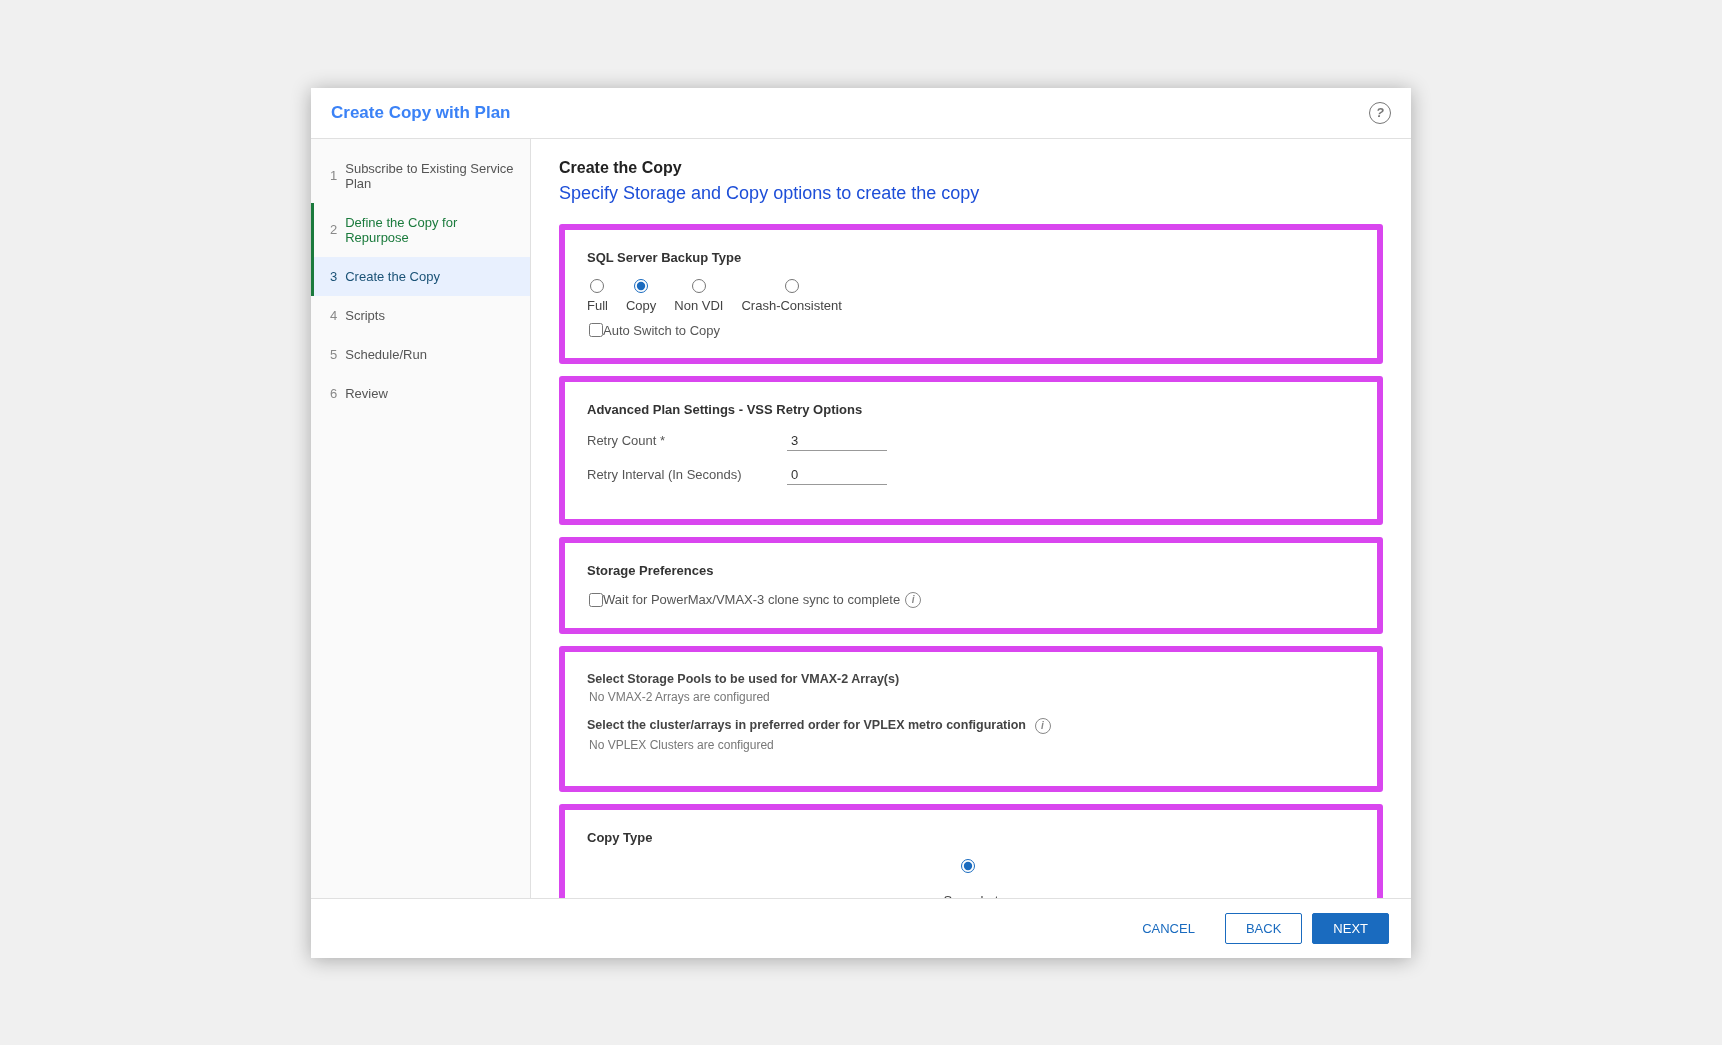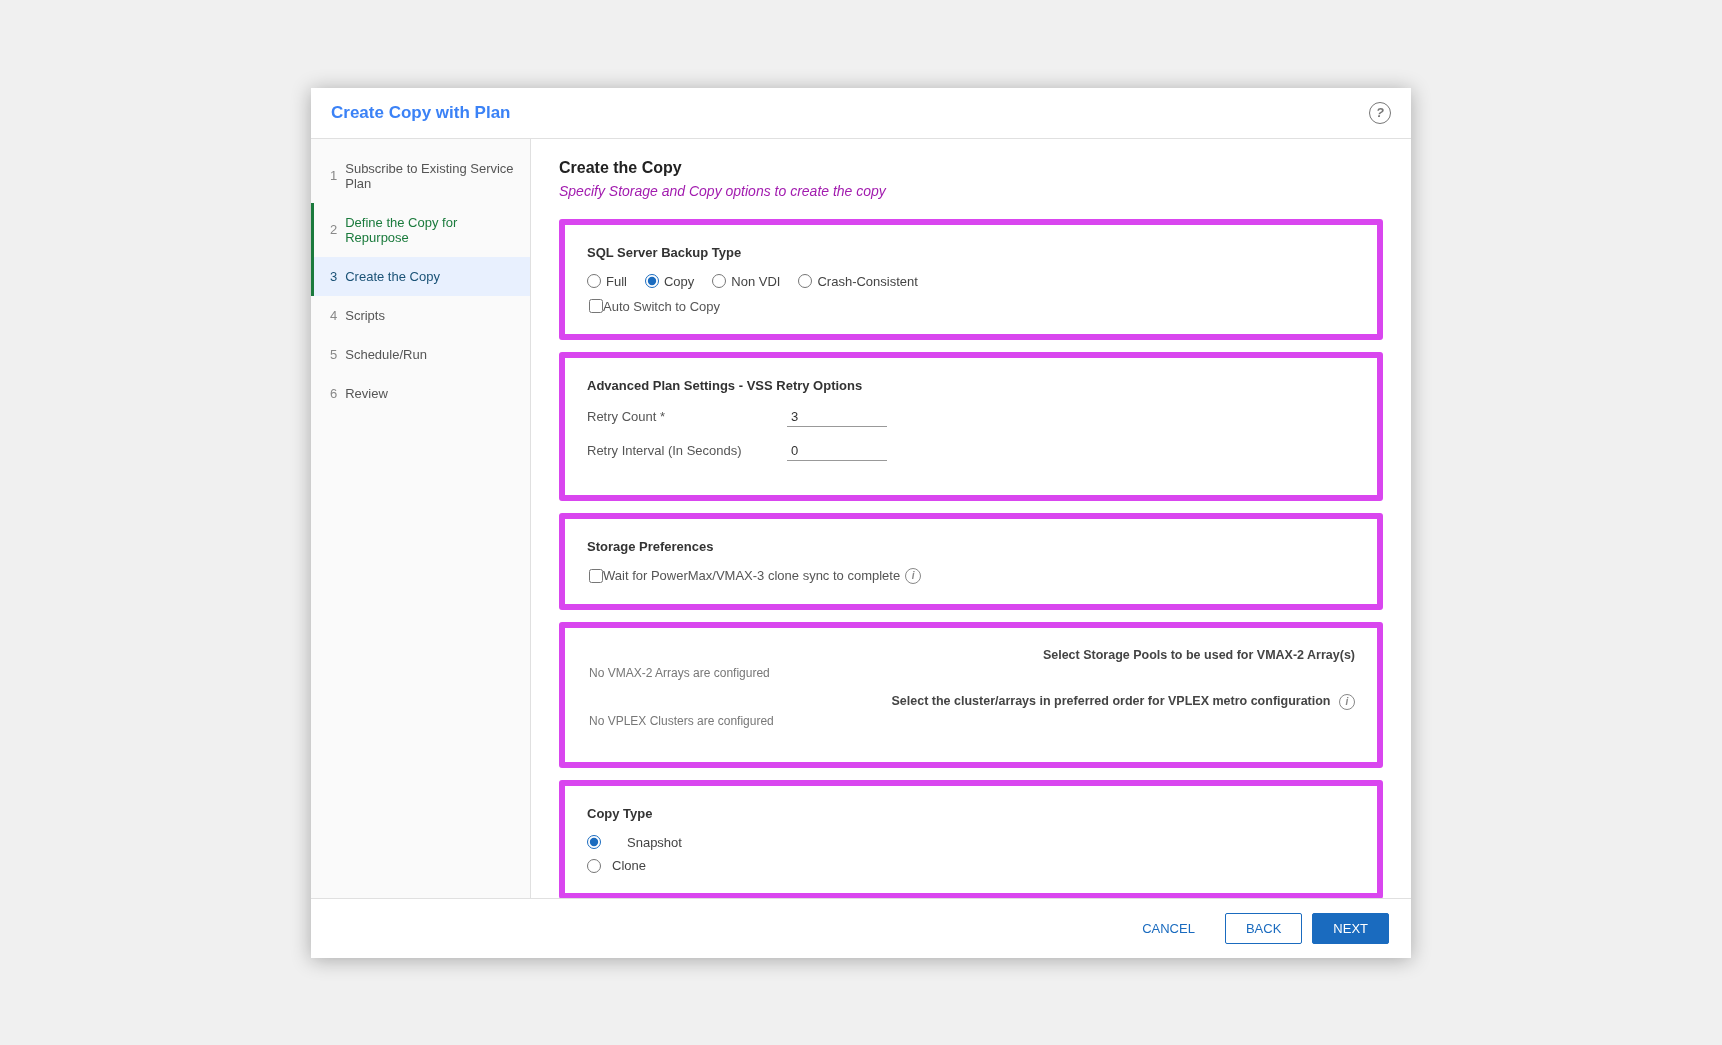--- a/index.html
+++ b/index.html
@@ -94,24 +94,23 @@
       padding: 20px 28px;
       background: #fff;
     }
     .section-title {
       font-size: 16px;
       font-weight: 600;
       color: #222;
       margin-bottom: 6px;
     }
     .section-subtitle {
-      font-size: 14px;
-      color: #a21caf;
+      font-size: 18px;
+      color: #1d4ed8;
       margin-bottom: 20px;
-      font-style: italic;
     }
     .form-card {
       border: 6px solid #d946ef;
       border-radius: 3px;
       padding: 20px 22px;
       margin-bottom: 12px;
     }
     .form-section-heading {
       font-size: 13px;
       font-weight: 700;
@@ -125,20 +124,21 @@
       margin-bottom: 10px;
       flex-wrap: wrap;
     }
     .radio-label {
       display: flex;
       align-items: center;
       gap: 5px;
       cursor: pointer;
       font-size: 13px;
       color: #444;
+      flex-direction: column;
     }
     .radio-input {
       accent-color: #1a6bbf;
       width: 14px;
       height: 14px;
       cursor: pointer;
     }
     .checkbox-label {
       display: flex;
       align-items: center;
@@ -190,21 +190,20 @@
       vertical-align: middle;
     }
     .storage-sub-section {
       margin-bottom: 14px;
     }
     .storage-sub-heading {
       font-size: 12.5px;
       font-weight: 600;
       color: #444;
       margin-bottom: 4px;
-      text-align: right;
     }
     .storage-no-items {
       font-size: 12px;
       color: #777;
       margin-left: 2px;
     }
     
     .modal-footer {
       display: flex;
       align-items: center;

